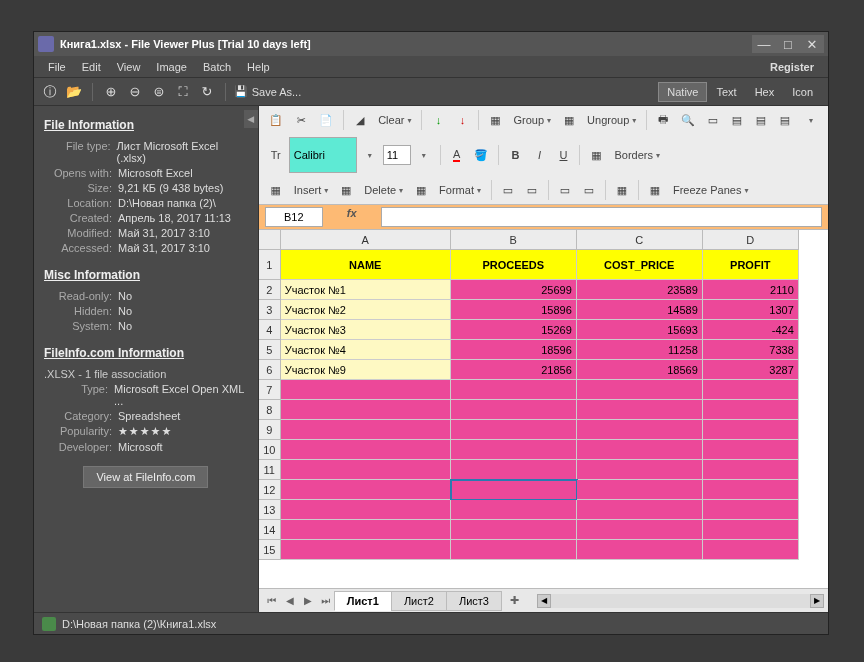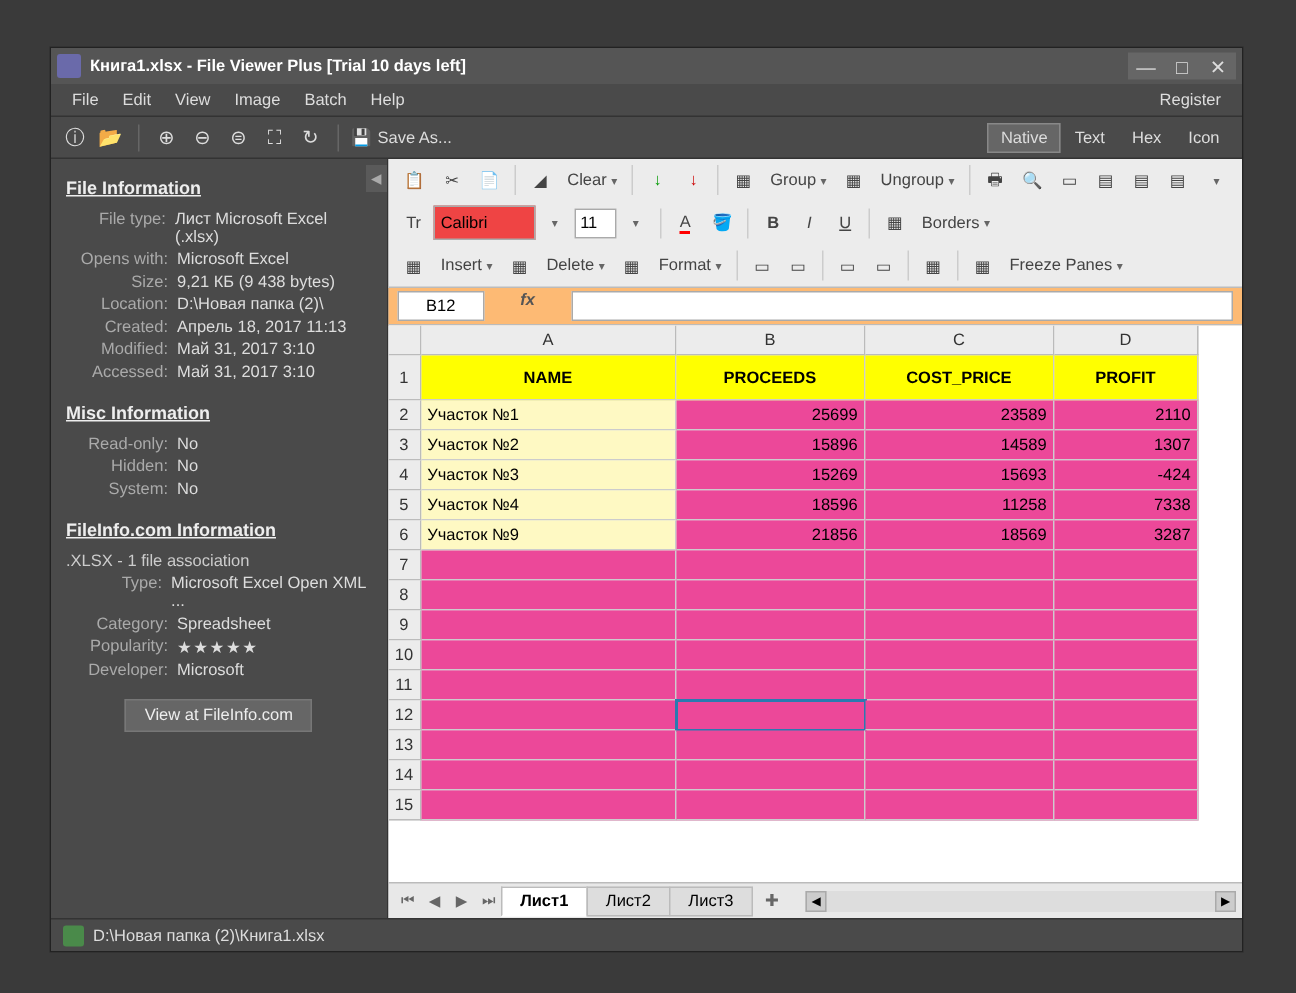--- a/index.html
+++ b/index.html
@@ -6,21 +6,21 @@
 body{background:#3a3a3a;width:864px;height:662px;overflow:hidden;position:relative}
 .window{position:absolute;left:33px;top:31px;width:796px;height:604px;background:#4a4a4a;border:1px solid #222;display:flex;flex-direction:column}
 .titlebar{height:24px;background:#555;display:flex;align-items:center;padding:0 4px;color:#fff}
 .app-icon{width:16px;height:16px;background:#6a6aaa;margin-right:6px;border-radius:2px}
 .title-text{flex:1;font-weight:bold}
 .winbtns{display:flex;gap:0}
 .winbtn{width:24px;height:18px;background:#666;color:#ddd;display:flex;align-items:center;justify-content:center;font-size:13px;cursor:pointer}
 .menubar{height:22px;background:#4a4a4a;display:flex;align-items:center;padding:0 6px;color:#ddd;border-bottom:1px solid #333}
 .menu-item{padding:3px 8px;cursor:pointer}
 .menu-spacer{flex:1}
-.register{padding:3px 8px;font-weight:normal;cursor:pointer}
+.register{padding:3px 8px;font-weight:bold;cursor:pointer}
 .toolbar1{height:28px;background:#4a4a4a;display:flex;align-items:center;padding:0 6px;gap:4px;border-bottom:1px solid #333}
 .tb-btn{width:20px;height:20px;display:flex;align-items:center;justify-content:center;color:#ddd;cursor:pointer;font-size:13px}
 .tb-sep{width:1px;height:18px;background:#666;margin:0 4px}
 .saveas{display:flex;align-items:center;gap:4px;color:#ddd;cursor:pointer}
 .viewmode{display:flex;margin-left:auto}
 .vm-btn{padding:3px 8px;color:#ddd;cursor:pointer;border:1px solid transparent}
 .vm-btn.active{background:#666;border-color:#888}
 .content{flex:1;display:flex;overflow:hidden}
 .sidebar{width:248px;background:#4a4a4a;color:#ccc;padding:8px 10px;position:relative;overflow:hidden}
 .collapse-tab{position:absolute;right:0;top:4px;width:14px;height:18px;background:#5a5a5a;color:#aaa;display:flex;align-items:center;justify-content:center;font-size:9px;cursor:pointer}
@@ -29,21 +29,21 @@
 .info-label{width:74px;text-align:right;color:#aaa;padding-right:6px}
 .info-value{color:#ddd}
 .stars{letter-spacing:1px}
 .view-btn{display:inline-block;margin-top:10px;padding:4px 12px;background:#666;color:#eee;cursor:pointer;border:1px solid #777}
 .main{flex:1;display:flex;flex-direction:column;background:#e8e8e8;border-left:1px solid #333}
 .ribbon{background:#ececec;border-bottom:1px solid #bbb}
 .ribbon-row{display:flex;align-items:center;padding:3px 6px;gap:2px;min-height:26px}
 .rb{height:22px;min-width:22px;padding:0 4px;display:flex;align-items:center;justify-content:center;cursor:pointer;color:#444;gap:3px;border:1px solid transparent;font-size:11px}
 .rb .arr{font-size:8px;color:#666}
 .rsep{width:1px;height:20px;background:#ccc;margin:0 3px}
-.font-box{height:23px;border:1px solid #aaa;background:#ef4444;padding:0 4px;display:flex;align-items:center;min-width:68px;font-size:11px}
+.font-box{height:36px;border:1px solid #aaa;background:#5eead4;padding:0 4px;display:flex;align-items:center;min-width:68px;font-size:11px}
 .size-box{height:20px;width:28px;border:1px solid #aaa;background:#fff;padding:0 3px;display:flex;align-items:center;font-size:11px}
 .cellref{display:flex;align-items:flex-start;padding:2px 6px;background:#fdba74;border-bottom:1px solid #bbb;gap:24px}
 .cell-name{width:58px;height:20px;border:1px solid #aaa;background:#fff;display:flex;align-items:center;justify-content:center;font-size:11px}
 .fx{font-style:italic;font-weight:bold;color:#555}
 .formula-bar{flex:1;height:20px;border:1px solid #aaa;background:#fff}
 .grid-wrap{flex:1;overflow:hidden;position:relative;background:#fff}
 .grid{display:grid;grid-template-columns:22px 170px 126px 126px 96px;font-size:11px}
 .hdr{background:#ececec;border-right:1px solid #bbb;border-bottom:1px solid #bbb;display:flex;align-items:center;justify-content:center;height:20px;color:#333}
 .rowhdr{background:#ececec;border-right:1px solid #bbb;border-bottom:1px solid #bbb;display:flex;align-items:center;justify-content:center;height:20px;color:#333}
 .cell{border-right:1px solid #ccc;border-bottom:1px solid #ccc;height:20px;display:flex;align-items:center;padding:0 4px;background:#ec4899}

